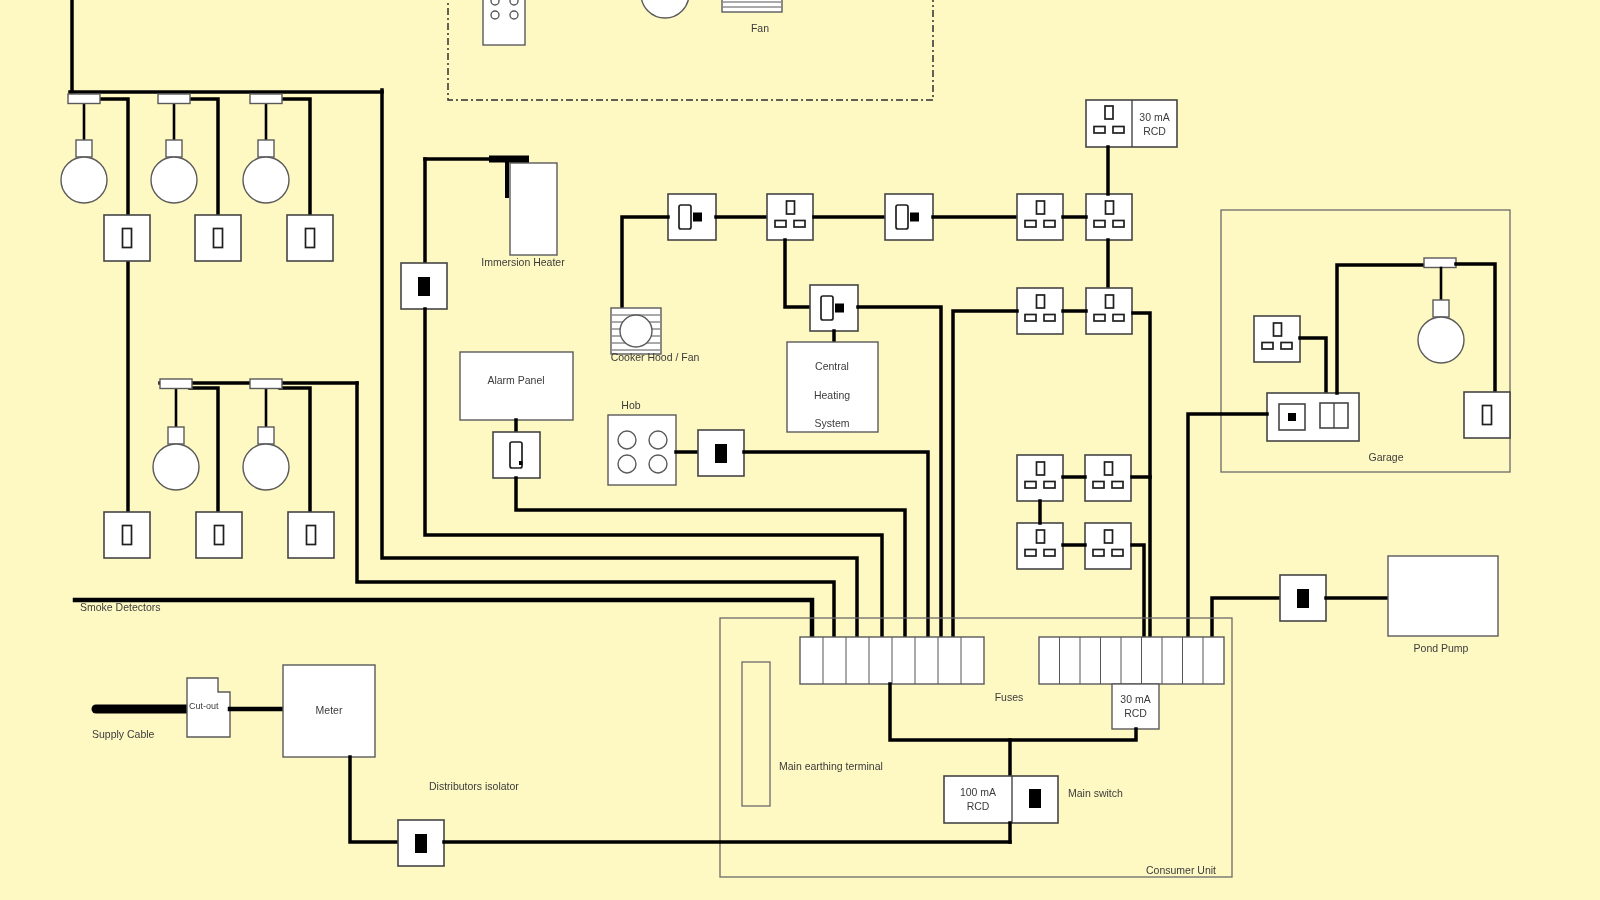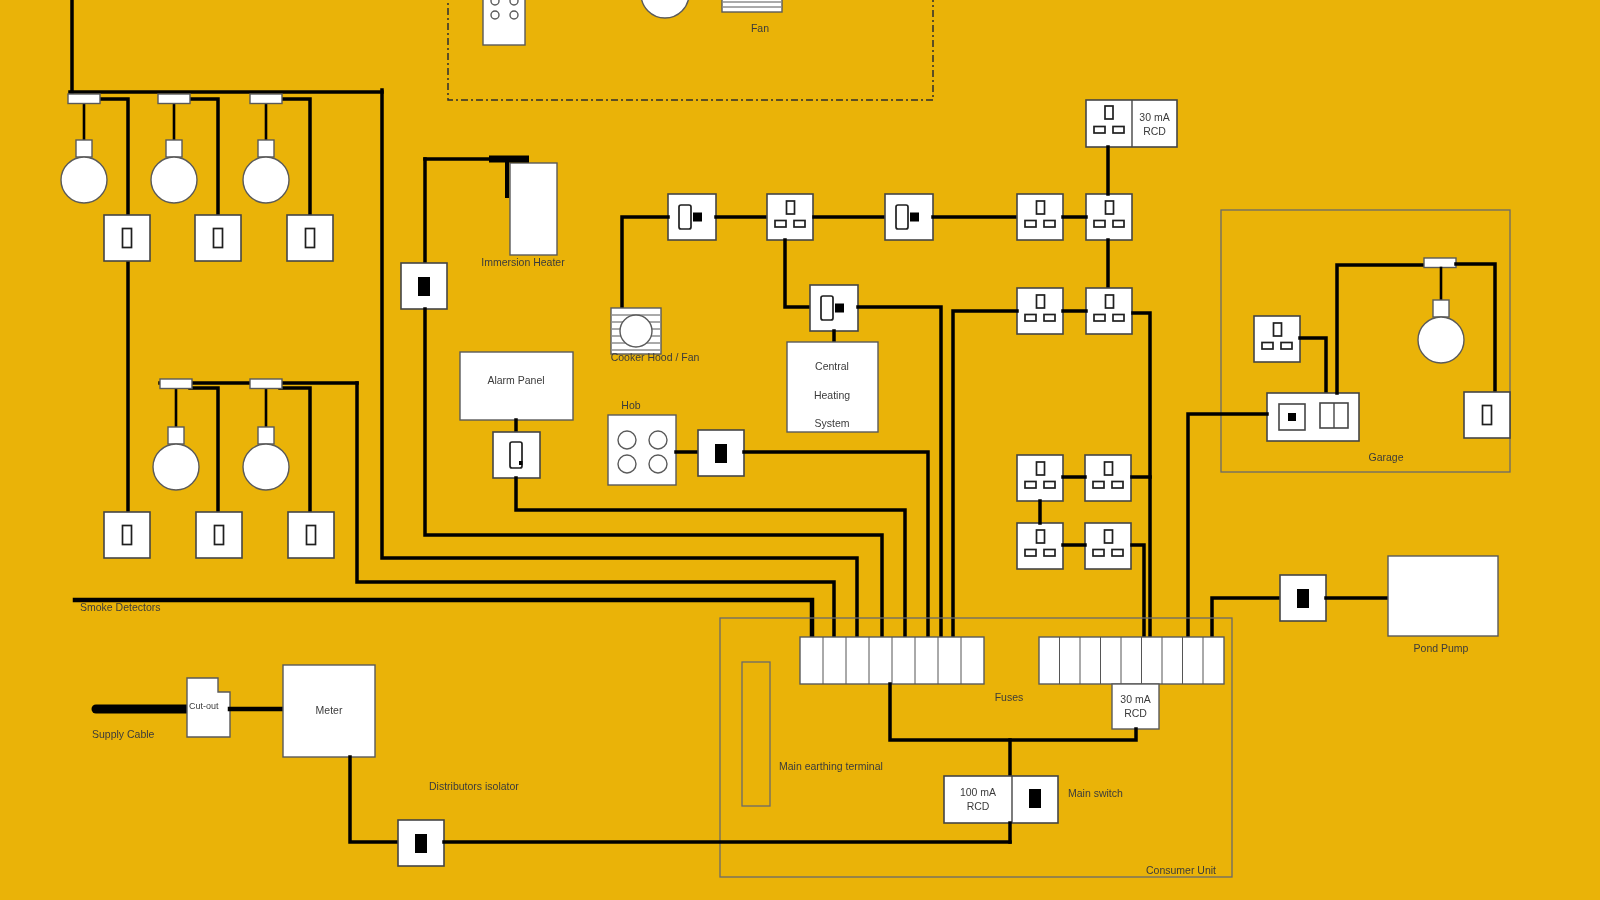--- a/index.html
+++ b/index.html
@@ -1,16 +1,16 @@
 <!DOCTYPE html>
 <html><head>
 <meta charset="utf-8">
 <style>
   html,body{margin:0;padding:0;background:#ffffff;}
-  .stage{position:relative;width:1600px;height:900px;background:#eab308;overflow:hidden;
+  .stage{position:relative;width:1600px;height:900px;background:#fef9c3;overflow:hidden;
          font-family:"Liberation Sans", sans-serif;}
   svg{display:block;}
   .wire{stroke:#000000;fill:none;stroke-width:3.5;stroke-linecap:square;stroke-linejoin:miter;}
   .wire-thin{stroke:#000000;fill:none;stroke-width:2.6;stroke-linecap:square;}
   .wire-heavy{stroke:#000000;fill:none;stroke-width:4.5;stroke-linecap:square;}
   .cable{stroke:#000000;fill:none;stroke-width:9;stroke-linecap:round;}
   .dev{fill:#ffffff;stroke:#454545;stroke-width:1.6;}
   .dev2{fill:#ffffff;stroke:#5a5a5a;stroke-width:1.4;}
   .box{fill:none;stroke:#6a6a6a;stroke-width:1.3;}
   .pin{fill:#ffffff;stroke:#1f1f1f;stroke-width:1.7;}

